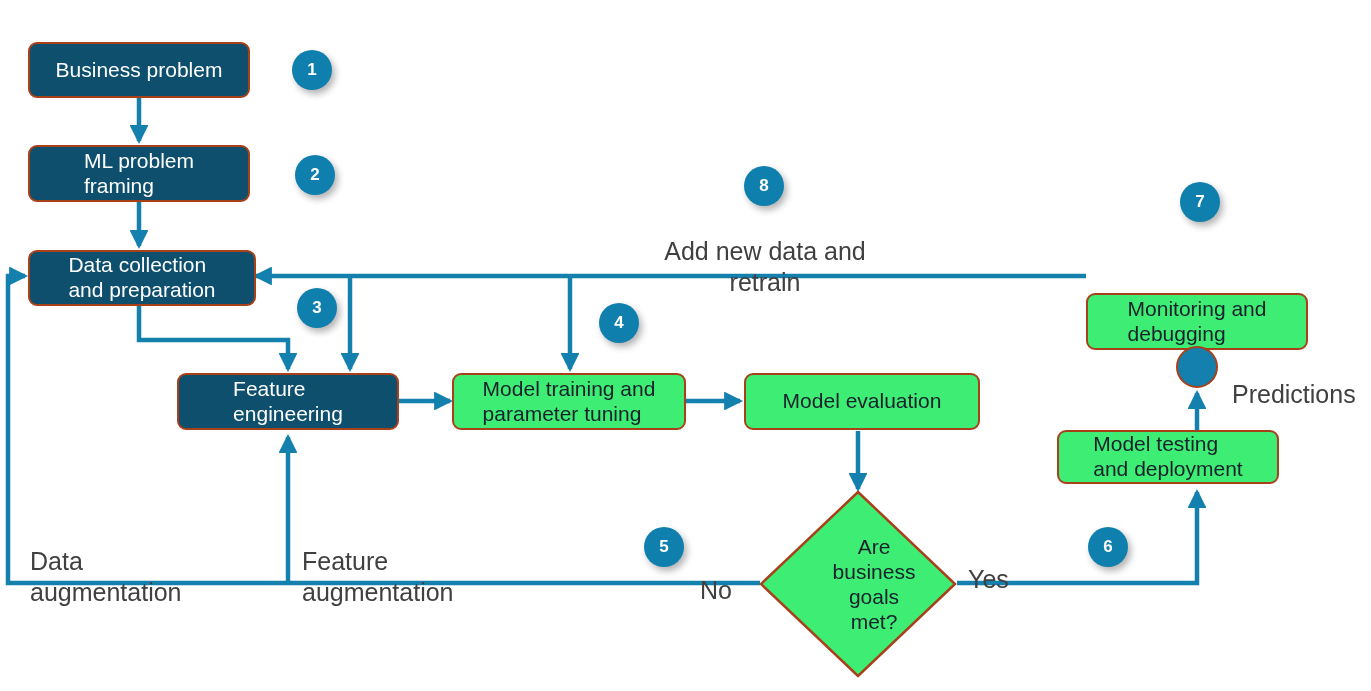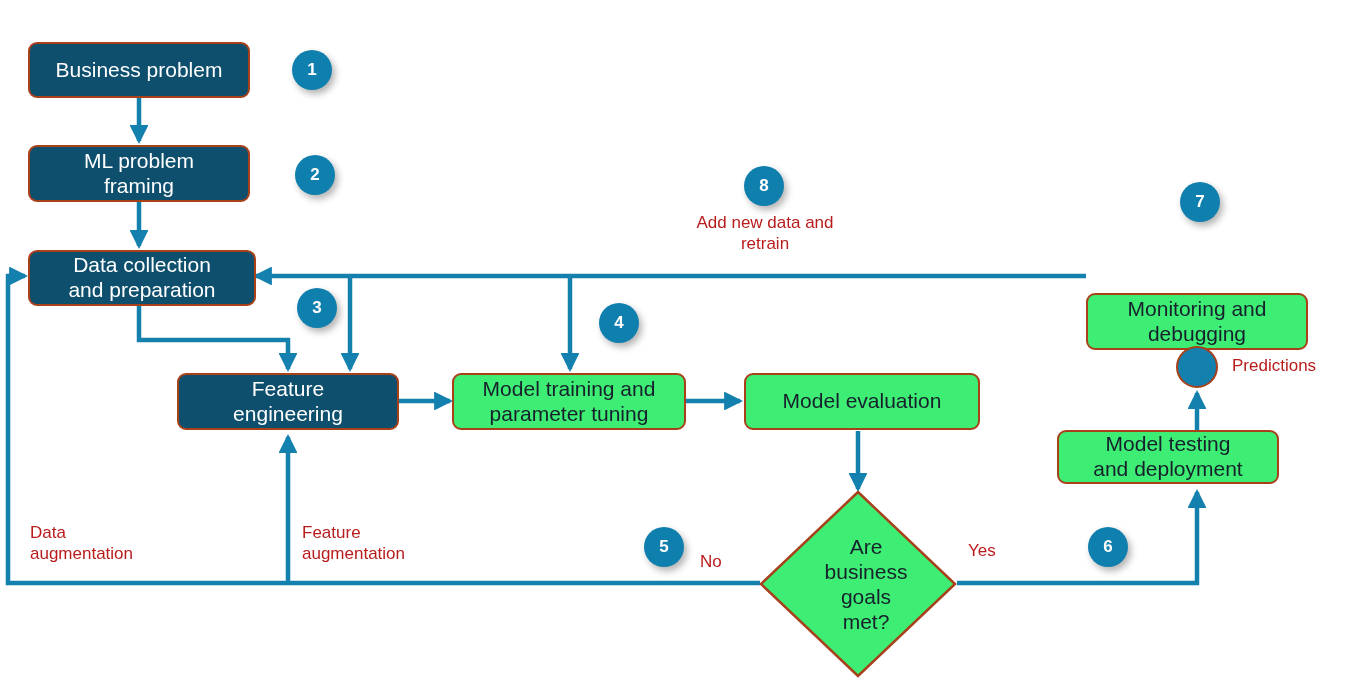--- a/index.html
+++ b/index.html
@@ -24,41 +24,40 @@
     pointer-events: none;
   }
   .node {
     position: absolute;
     box-sizing: border-box;
     border: 2px solid #a8401a;
     border-radius: 9px;
     display: flex;
     align-items: center;
     justify-content: center;
-    text-align: center;
     line-height: 1.18;
     font-size: 21px;
     white-space: pre-line;
     z-index: 3;
   }
   .node.dark {
     background: #0d4f6d;
     color: #ffffff;
   }
   .node.green {
     background: #3eed74;
     color: #16212c;
   }
   .diamond-wrap {
     position: absolute;
     z-index: 3;
   }
   .diamond-label {
     position: absolute;
-    left: 8px; top: 0;
+    left: 16px; top: 0;
     width: 100%; height: 100%;
     display: flex;
     align-items: center;
     justify-content: center;
     text-align: center;
     font-size: 21px;
     color: #16212c;
     line-height: 1.2;
     white-space: pre-line;
     pointer-events: none;
@@ -83,25 +82,26 @@
     width: 42px;
     height: 42px;
     border-radius: 50%;
     background: #1480ad;
     border: 2px solid #a8401a;
     box-sizing: border-box;
     z-index: 4;
   }
   .free-label {
     position: absolute;
-    font-size: 17px;
-    color: #b91c1c;
+    font-size: 25px;
+    color: #404040;
     line-height: 1.25;
     white-space: pre-line;
     z-index: 5;
+    margin-top: 24px;
   }
   .center-label { text-align: center; }
 </style>
 </head>
 <body>
 
 <div id="canvas">
 
   <svg id="wires" viewBox="0 0 1371 691" xmlns="http://www.w3.org/2000/svg">
     <defs>

